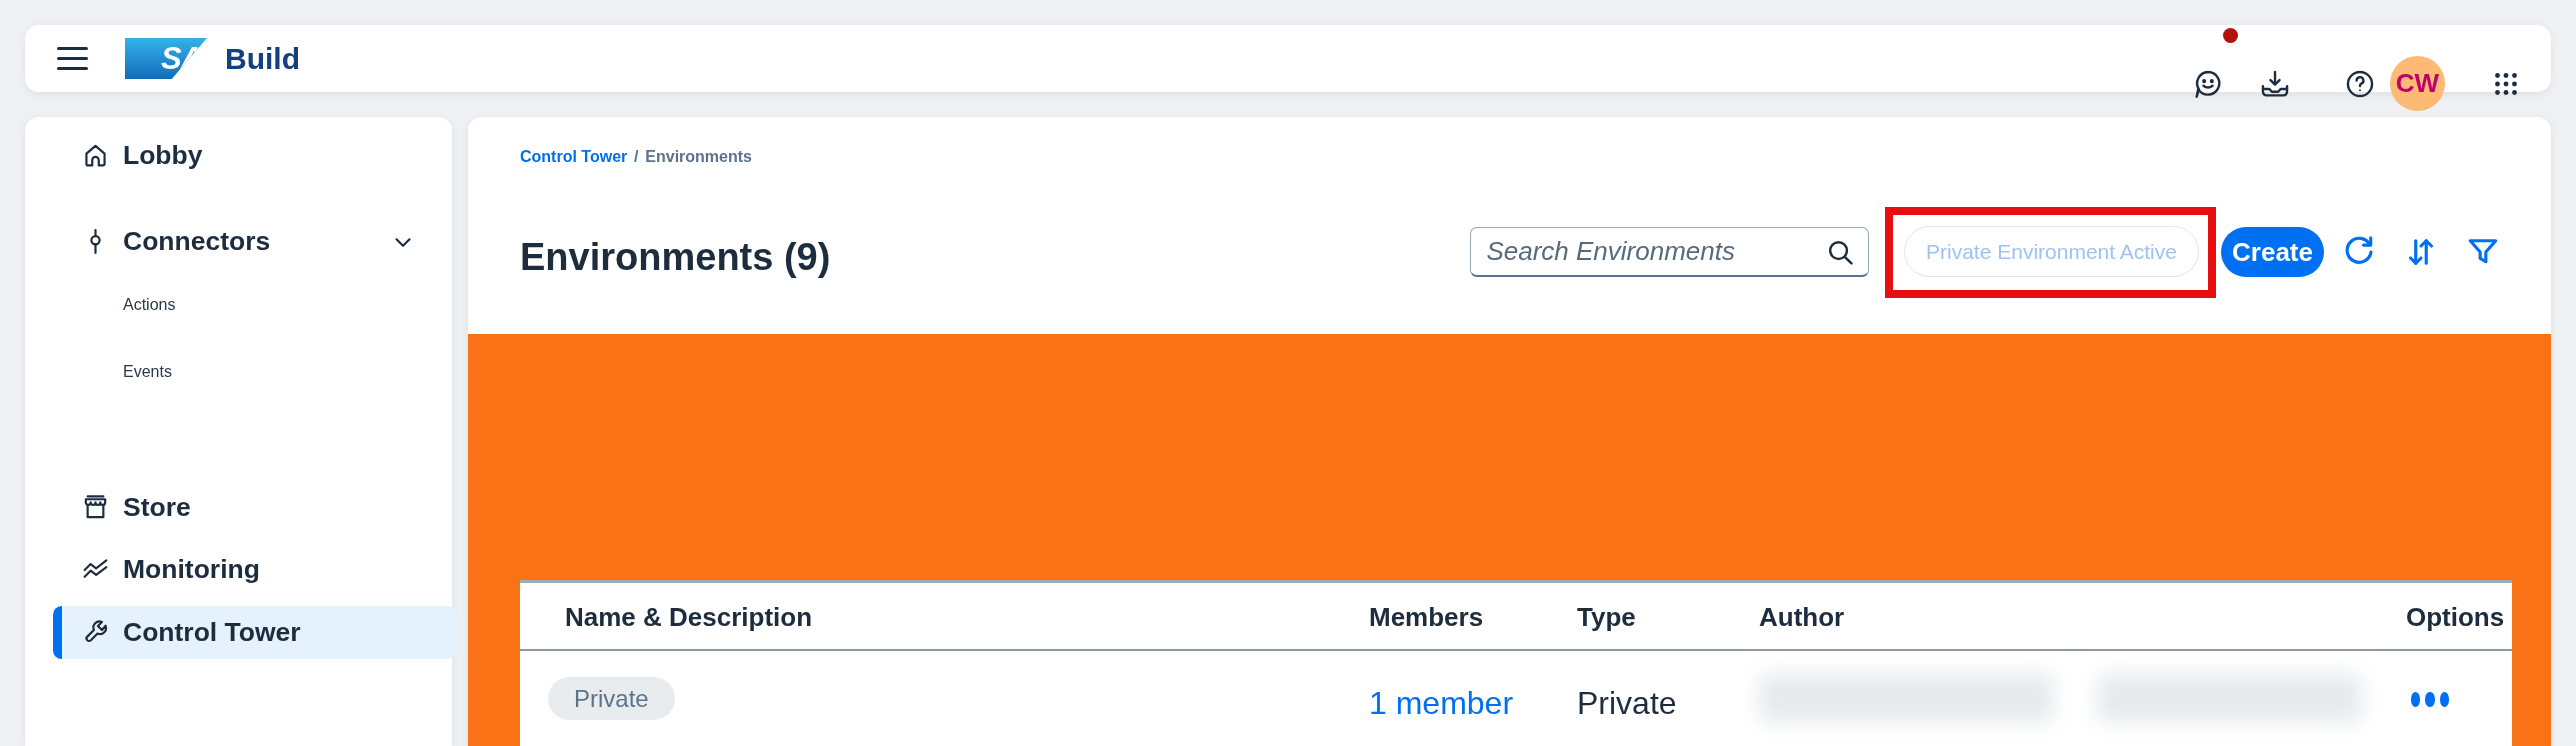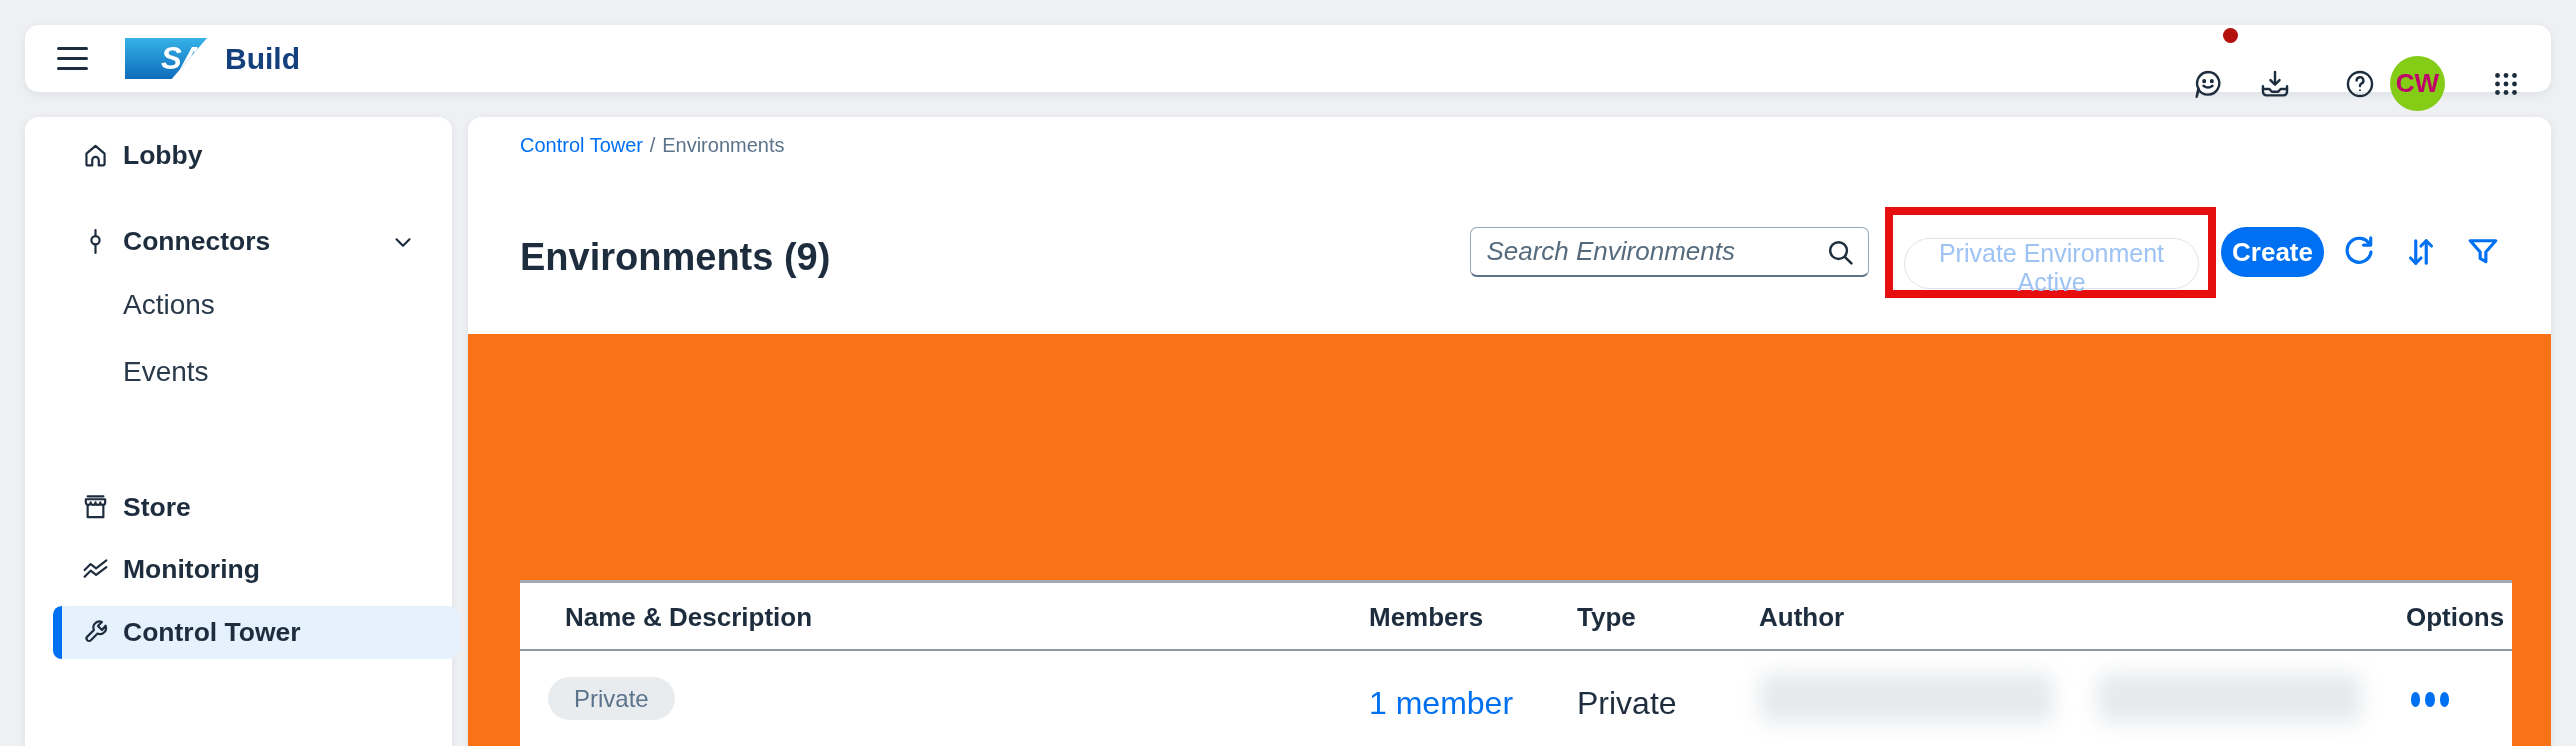--- a/index.html
+++ b/index.html
@@ -16,50 +16,50 @@
   .topbar { left:25px; top:25px; width:2526px; height:67px; border-radius:13.7px; }
   .tb-left { position:absolute; left:0; top:0; height:100%; display:flex; align-items:center; }
   .hamburger { margin-left:32px; width:31px; height:24px; display:flex; flex-direction:column; justify-content:space-between; background:none; border:none; cursor:pointer; }
   .hamburger span { display:block; height:3.4px; border-radius:1.7px; background:#1d2d3e; }
   .sap-logo { margin-left:37px; width:82px; height:41px; background:linear-gradient(180deg,#35b2e8 0%,#0f6cbb 100%); clip-path:polygon(0 0,100% 0,57% 100%,0 100%); display:flex; align-items:center; }
   .sap-logo span { color:#fff; font-weight:bold; font-style:italic; font-size:31px; letter-spacing:-0.9px; padding-left:6px;margin-left:30px; }
   .product-name { margin-left:18px; font-size:30px; font-weight:bold; color:#14417e; }
   .tb-icon { position:absolute; top:42px; width:34px; height:34px; color:#1d2d3e; background:none; border:none; cursor:pointer; }
   .tb-icon svg { width:34px; height:34px; display:block; }
   .notif-dot { position:absolute; left:2198px; top:2.6px; width:15.4px; height:15.4px; border-radius:50%; background:#b3100e; }
-  .avatar { position:absolute; left:2365px; top:31px; width:55px; height:55px; border-radius:50%; background:#84cc16; color:#c0006b; font-size:26px; font-weight:bold; display:flex; align-items:center; justify-content:center; border:none; cursor:pointer; }
+  .avatar { position:absolute; left:2365px; top:31px; width:55px; height:55px; border-radius:50%; background:#fdba74; color:#c0006b; font-size:26px; font-weight:bold; display:flex; align-items:center; justify-content:center; border:none; cursor:pointer; }
 
   
   .sidebar { left:25px; top:117px; width:427px; height:629px; border-radius:13.7px 13.7px 0 0; }
   .nav-item { position:absolute; left:0; width:100%; height:51px; display:flex; align-items:center; cursor:pointer;padding-left:21px; }
   .nav-item .nicon { position:absolute; left:56px; width:29px; height:29px; color:#1d2d3e; }
   .nav-item .nicon svg { width:29px; height:29px; display:block; }
   .nav-item .nlabel { position:absolute; left:98px; font-size:26.5px; font-weight:bold; color:#1d2d3e; }
-  .nav-item.sub .nlabel { font-weight:normal; font-size:28px; color:#29394a;text-align:center; }
+  .nav-item.sub .nlabel { font-weight:normal; font-size:16px; color:#29394a;text-align:center; }
   .nav-item .chev { position:absolute; right:36px; width:26px; height:26px; color:#1d2d3e; }
   .nav-item.selected { left:28px; width:407px; height:53px; background:#e5f1fc; border-radius:13.7px; }
   .nav-item.selected::before { content:""; position:absolute; left:0; top:0; width:8.6px; height:100%; background:#0070f2; border-radius:8.6px 0 0 8.6px; }
   .nav-item.selected .nicon { left:28px; }
   .nav-item.selected .nlabel { left:70px; }
 
   
   .main { left:468px; top:117px; width:2083px; height:629px; border-radius:13.7px 13.7px 0 0; overflow:hidden; }
-  .breadcrumb { position:absolute; left:52px; top:17px; font-size:20px; }
+  .breadcrumb { position:absolute; left:52px; top:31px; font-size:16px;font-weight:bold; }
   .breadcrumb .bc-link { color:#0070f2; text-decoration:none; cursor:pointer; }
   .breadcrumb .bc-sep { color:#5b738b; margin:0 6.8px; }
   .breadcrumb .bc-current { color:#5b738b; }
   .page-title { position:absolute; left:52px; top:119px; font-size:38px; font-weight:bold; color:#1d2d3e; }
 
   .search-box { position:absolute; left:1002px; top:110px; width:399px; height:50px; border:1.7px solid #9aa8b5; border-bottom:2.6px solid #5b738b; border-radius:6.8px; background:#fff; }
   .search-box input { position:absolute; left:15.4px; top:0; width:325px; height:100%; border:none; outline:none; font-size:26px; font-family:"Liberation Sans",sans-serif; color:#1d2d3e; background:transparent; }
   .search-box input::placeholder { font-style:italic; color:#556b7d; }
   .search-box .sicon { position:absolute; right:12px; top:8.6px; width:31px; height:31px; color:#1d2d3e; cursor:pointer; }
 
   .annotation-box { position:absolute; left:1417px; top:90px; width:331px; height:91px; border:8.6px solid #e60e0e; }
-  .pea-btn { position:absolute; left:1436px; top:109px; width:295px; height:51px; border:1.7px solid #dde4ea; border-radius:26px; background:#fff; color:#9dc2f4; font-size:25px; font-family:"Liberation Sans",sans-serif; cursor:default;margin-top:12px; }
+  .pea-btn { position:absolute; left:1436px; top:109px; width:295px; height:51px; border:1.7px solid #dde4ea; border-radius:26px; background:#fff; color:#9dc2f4; font-size:21px; font-family:"Liberation Sans",sans-serif; cursor:default; }
   .create-btn { position:absolute; left:1753px; top:110px; width:103px; height:50px; border:none; border-radius:25px; background:#0070f2; color:#fff; font-size:26px; font-weight:bold; font-family:"Liberation Sans",sans-serif; cursor:pointer; }
   .tool-icon { position:absolute; top:117px; width:36px; height:36px; color:#0070f2; background:none; border:none; cursor:pointer; }
   .tool-icon svg { width:36px; height:36px; display:block; }
 
   .table-band { position:absolute; left:0; top:217px; width:100%; height:413px; background:#f97316; }
   .env-table { position:absolute; left:52px; top:246px; width:1992px; background:#fff; border-top:3.4px solid #a0abb5; }
   .t-header { position:relative; height:68px; border-bottom:2.6px solid #8e9aa5; }
   .t-header .th { position:absolute; top:0; line-height:68px; font-size:26px; font-weight:bold; color:#1d2d3e; }
   .t-row { position:relative; height:164px; border-bottom:1.7px solid #e2e6e9; background:#fff; }
   .cell { position:absolute; top:32px; line-height:41px; font-size:32px; }

